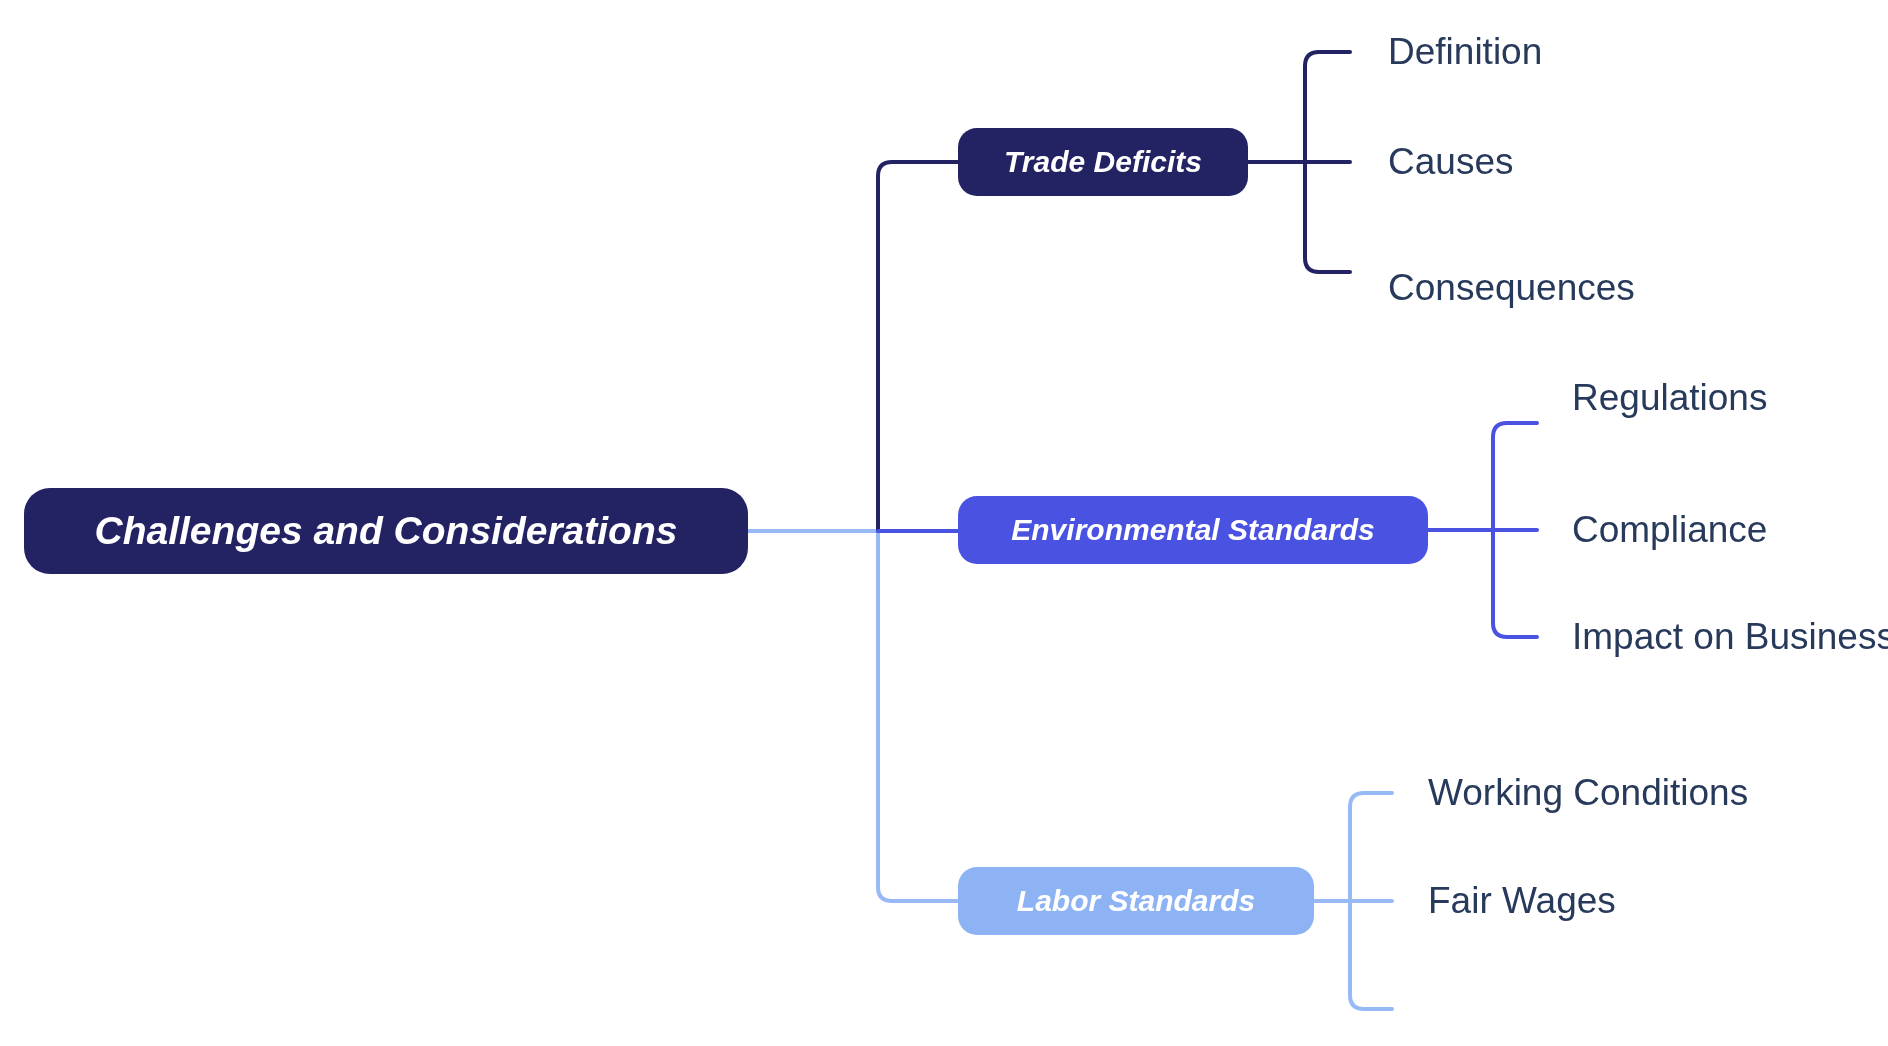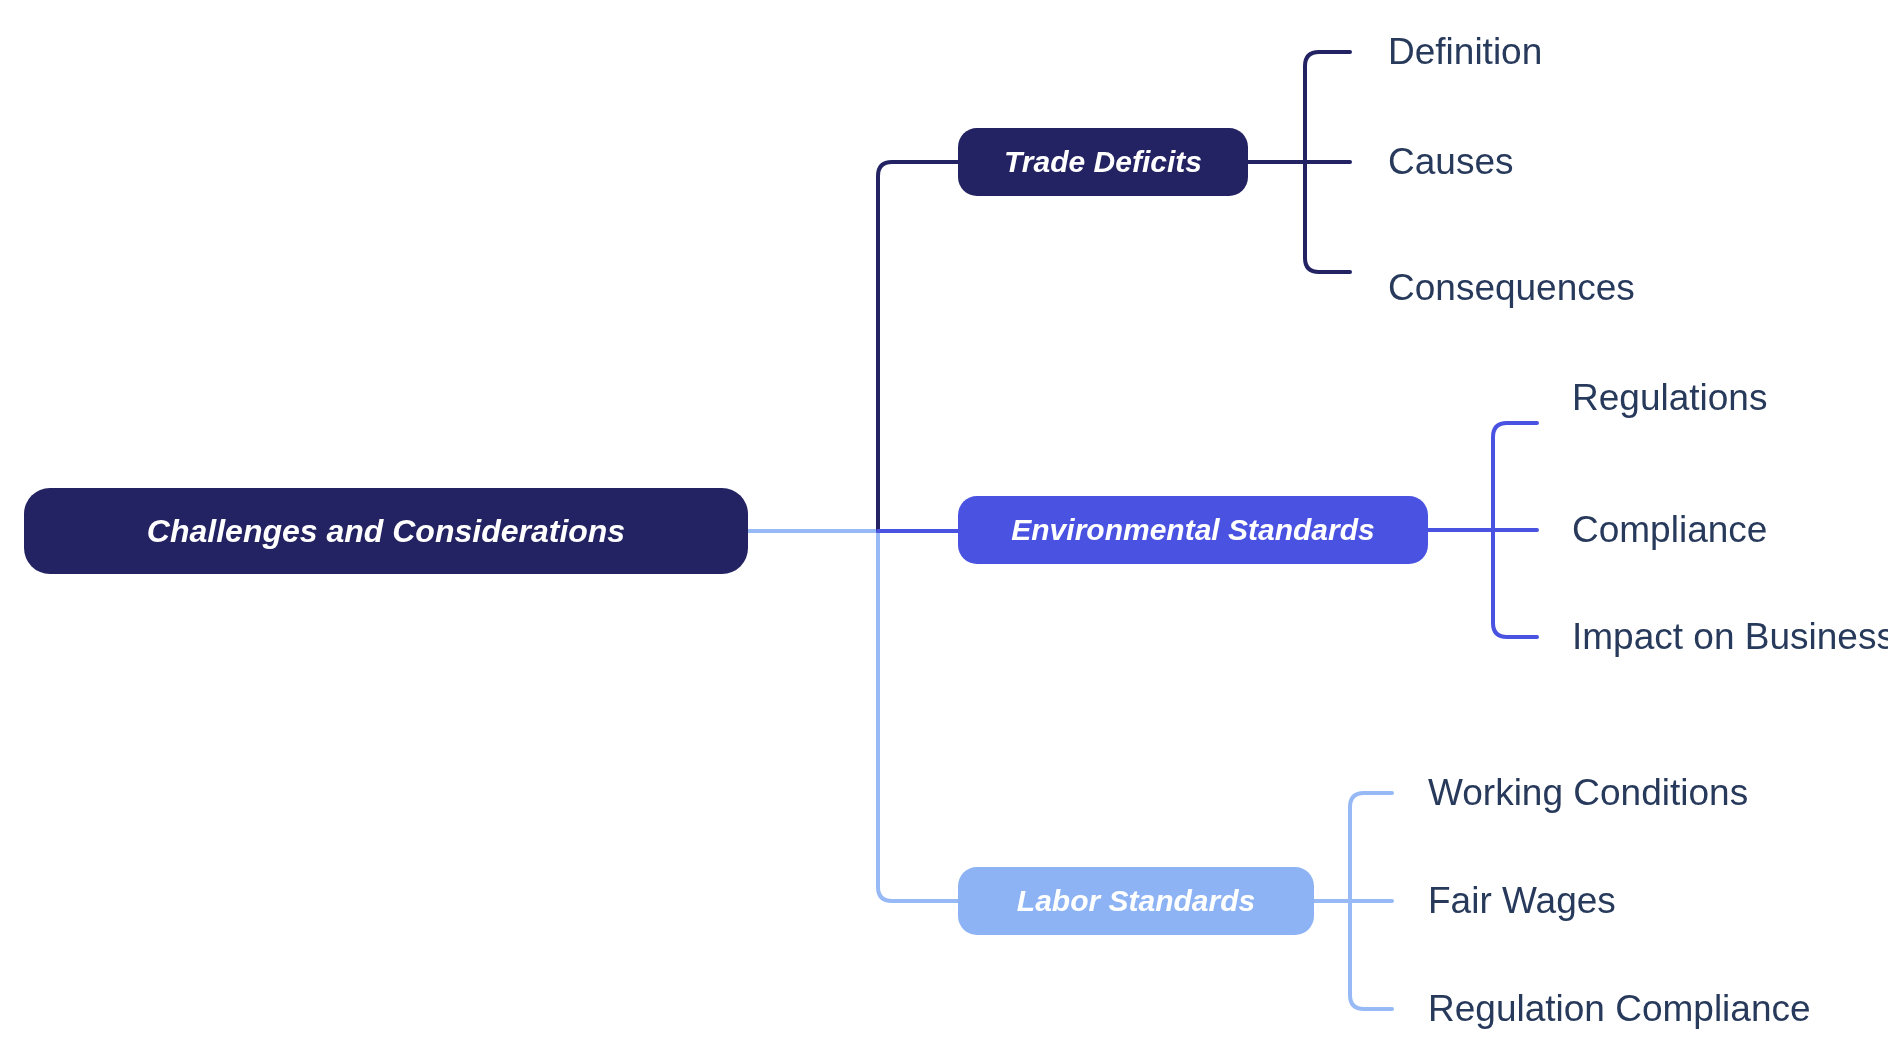--- a/index.html
+++ b/index.html
@@ -39,21 +39,21 @@
     color: var(--node_text, #ffffff);
     font-weight: 700;
     white-space: nowrap;
     box-sizing: border-box;
     font-style: italic;
   }
   .node.root {
     left: 24px; top: 531px;
     width: 724px; height: 86px;
     border-radius: 26px;
-    font-size: 32px;
+    font-size: 39px;
     background: var(--navy);
   }
   .node.branch {
     height: 68px;
     border-radius: 19px;
     font-size: 30px;
   }
   .node.trade {
     left: 958px; top: 162px;
     width: 290px;
@@ -111,15 +111,14 @@
   <div class="leaf" style="left:1388px; top:52px;">Definition</div>
   <div class="leaf" style="left:1388px; top:162px;">Causes</div>
   <div class="leaf" style="left:1388px; top:272px;margin-top:16px;">Consequences</div>
 
   <div class="leaf" style="left:1572px; top:398px;">Regulations</div>
   <div class="leaf" style="left:1572px; top:530px;">Compliance</div>
   <div class="leaf" style="left:1572px; top:637px;">Impact on Business</div>
 
   <div class="leaf" style="left:1428px; top:793px;">Working Conditions</div>
   <div class="leaf" style="left:1428px; top:901px;">Fair Wages</div>
-  <div class="leaf" style="left:1428px; top:1009px;">Regulation Compliance</div>
 
 </div>
 
 </body></html>

